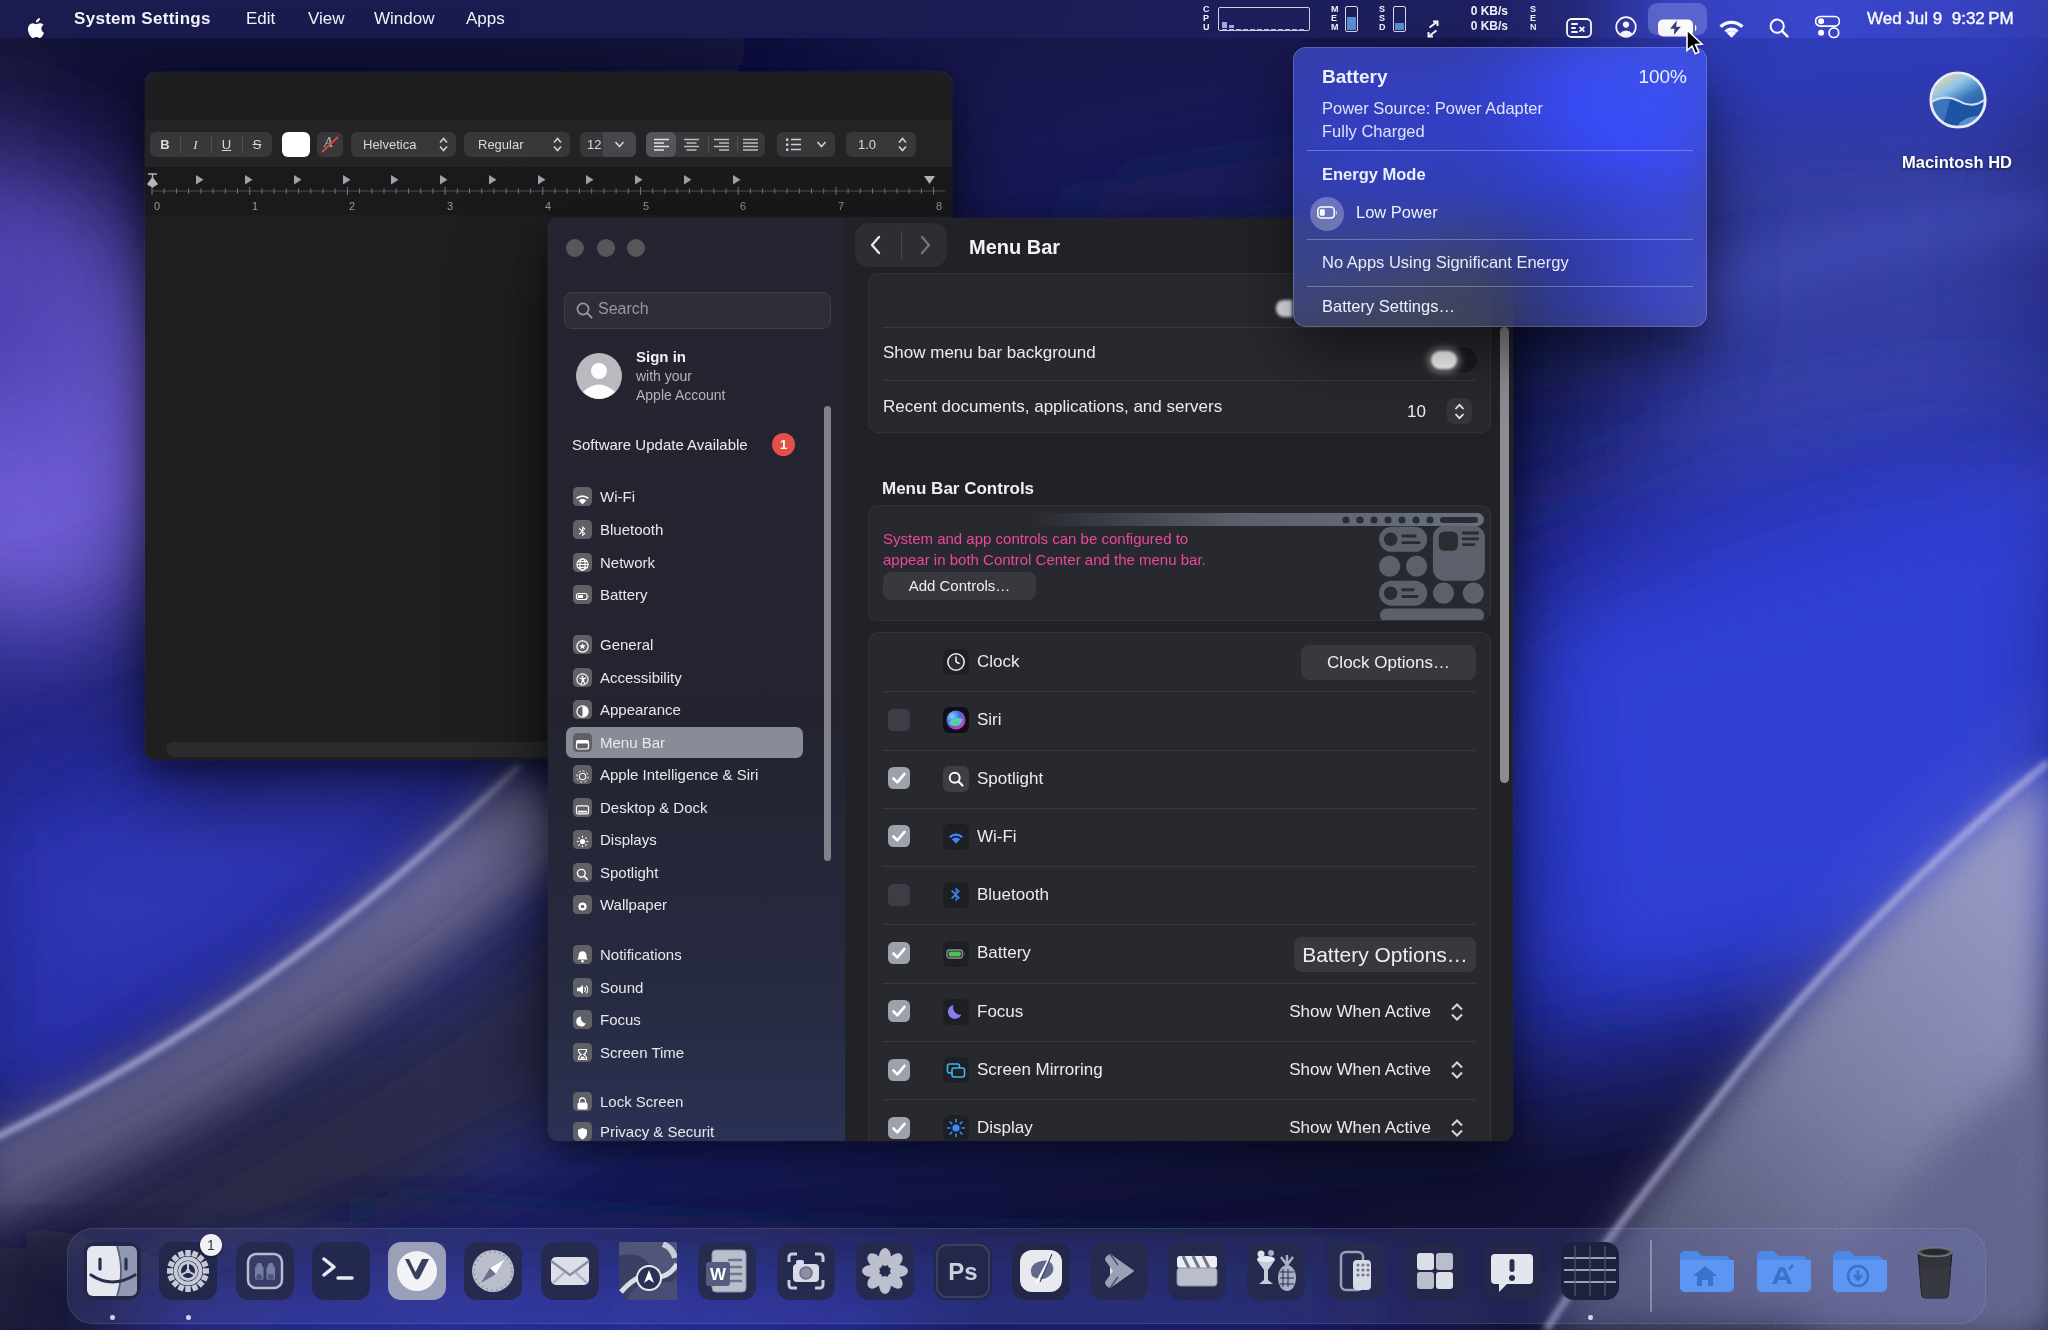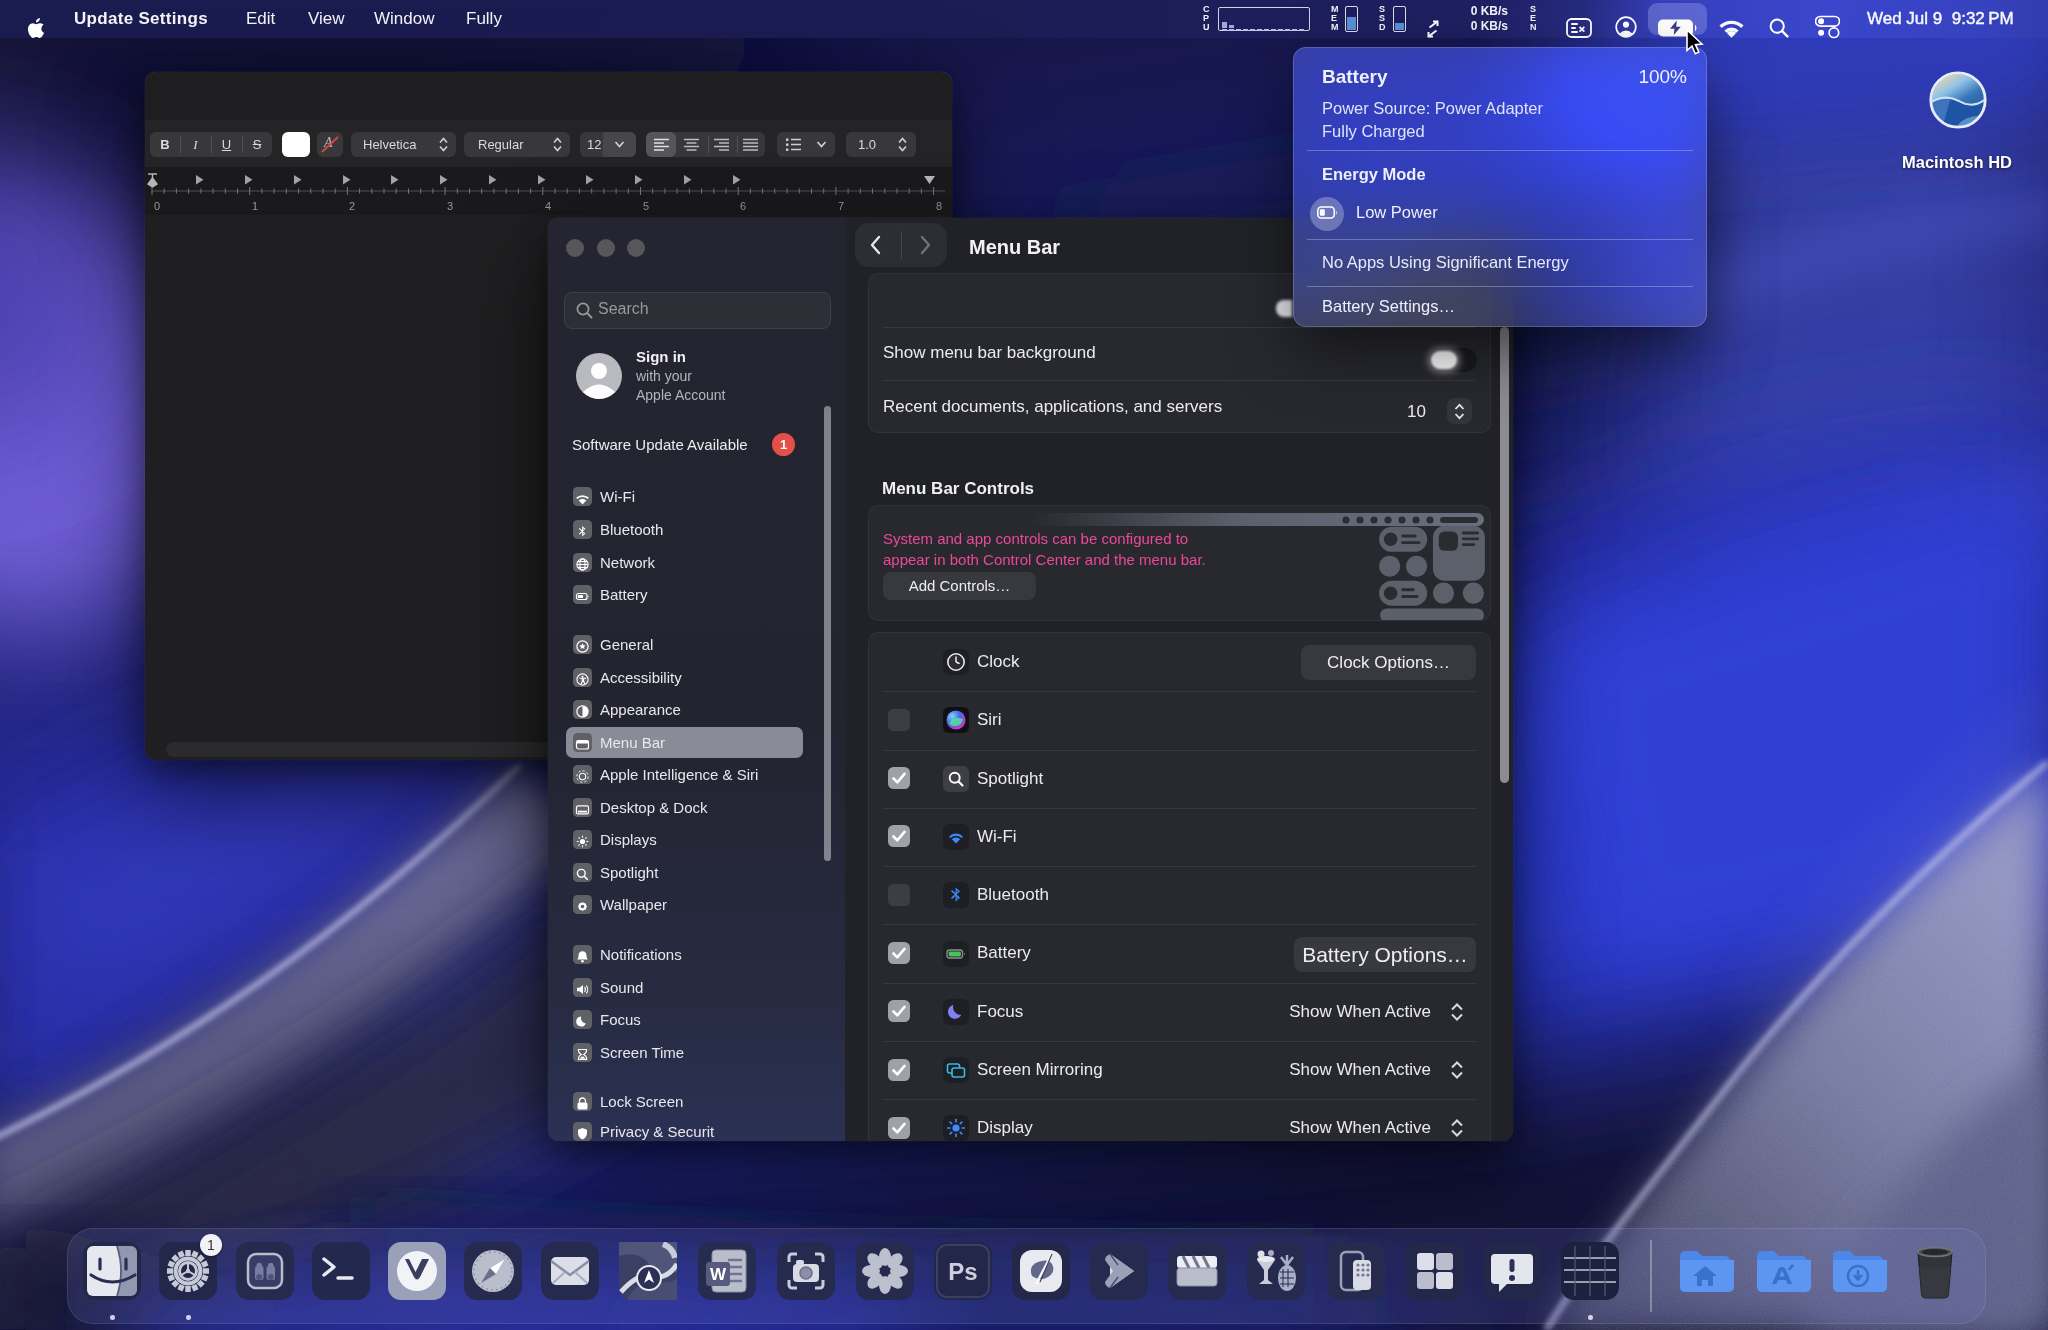--- a/index.html
+++ b/index.html
@@ -136,25 +136,25 @@
             <feComposite operator="in" in2="SourceAlpha"></feComposite>
           </filter>
 <path d="M2048,765 C1930,860 1810,985 1725,1095 C1650,1190 1590,1265 1548,1330 L2048,1330 Z" filter="url(#noise)"></path>
 </g>
 </svg>
 </div>
 <div id="menubar">
   <svg class="mitem" style="left:27px; top:9px;" width="19" height="22" viewBox="0 0 17 20">
     <path fill="#fff" d="M11.6 1.1c.1 1-.3 1.95-.9 2.67-.64.74-1.67 1.3-2.66 1.23-.12-.95.36-1.96.94-2.57.65-.74 1.77-1.28 2.62-1.33zM14.9 7.2c-.1.06-2.06 1.2-2.04 3.44.03 2.68 2.35 3.58 2.38 3.59-.02.06-.37 1.26-1.22 2.48-.73 1.07-1.5 2.12-2.7 2.14-1.18.02-1.57-.7-2.92-.7s-1.78.68-2.9.72c-1.16.04-2.05-1.15-2.8-2.2C1.2 14.5.04 10.54 1.6 7.97c.77-1.28 2.15-2.1 3.65-2.12 1.14-.02 2.22.77 2.92.77.7 0 2-.95 3.38-.81.58.02 2.2.23 3.35 1.39z"></path>
   </svg>
-  <div class="mitem" style="left:74px; font-weight:bold; letter-spacing:0.3px;">Update Settings</div>
+  <div class="mitem" style="left:74px; font-weight:bold; letter-spacing:0.3px;">System Settings</div>
   <div class="mitem" style="left:246px;">Edit</div>
   <div class="mitem" style="left:308px;">View</div>
   <div class="mitem" style="left:374px;">Window</div>
-  <div class="mitem" style="left:466px;">Fully</div>
+  <div class="mitem" style="left:466px;">Apps</div>
 
   <div class="mitem" style="left:1203px; top:5px; height:28px; line-height:9px; font-size:9px; font-weight:bold; letter-spacing:0;">C<br>P<br>U</div>
   <div class="mitem" style="left:1218px; top:7px; width:92px; height:24px; border:1px solid rgba(255,255,255,.8); border-radius:2px;">
     <svg width="90" height="22" viewBox="0 0 90 22">
       <rect x="3" y="12" width="5" height="6" fill="#9fa6e0"></rect>
           <rect x="10" y="15" width="5" height="3" fill="#9fa6e0"></rect>
       <g fill="#b9bfe8">
             <rect x="3" y="19" width="5" height="1.6"></rect>
             <rect x="10" y="19" width="5" height="1.6"></rect>
             <rect x="17" y="19" width="5" height="1.6"></rect>

